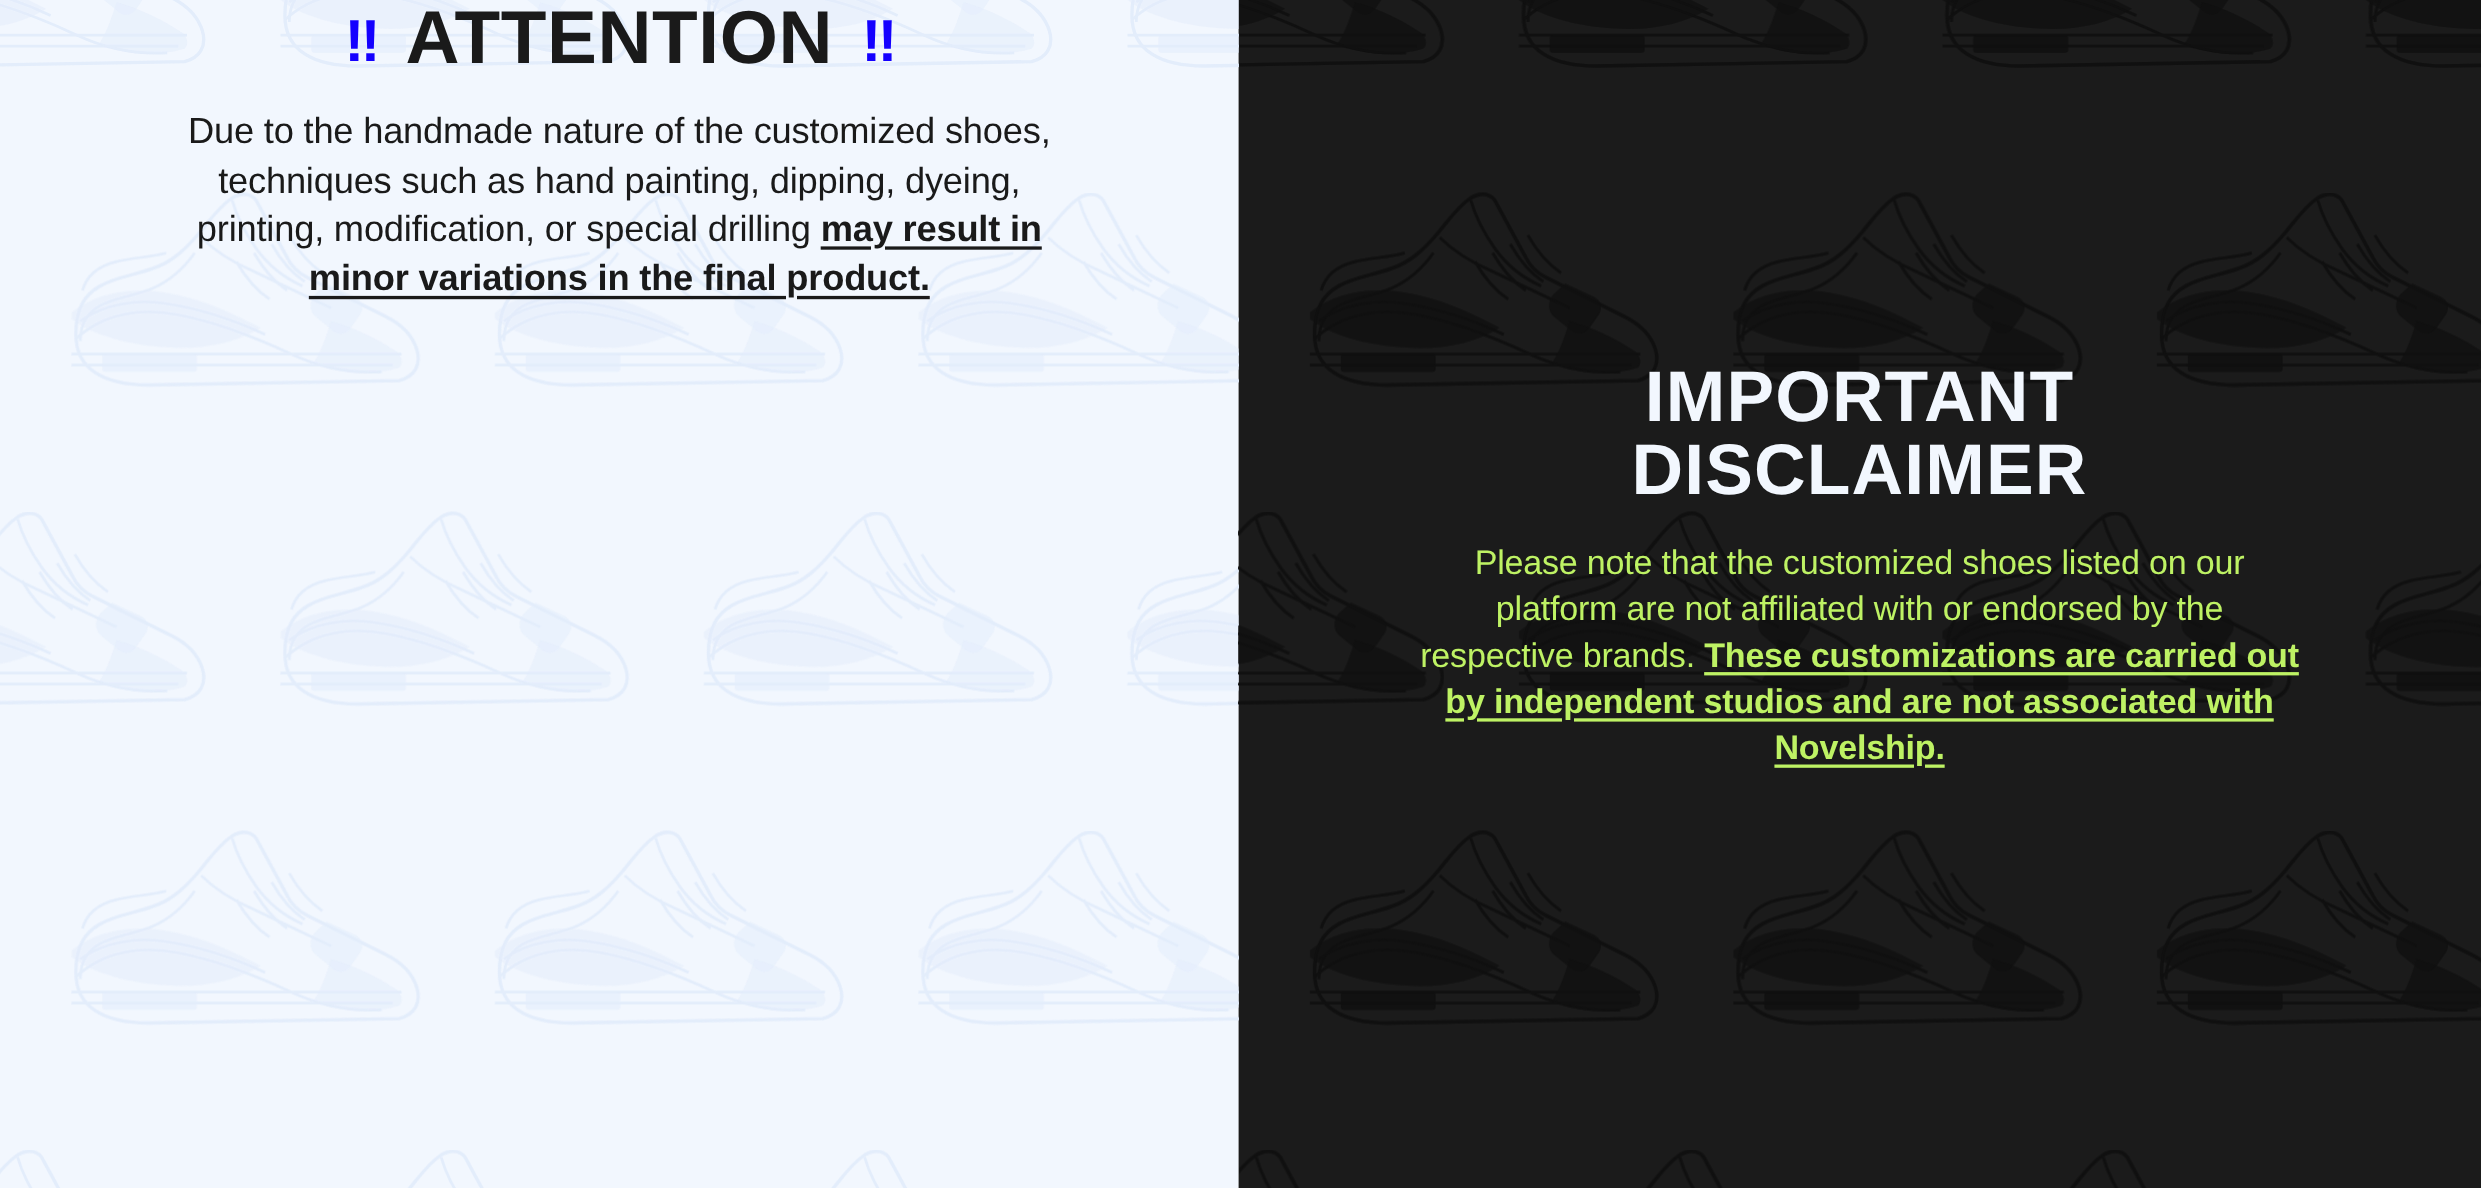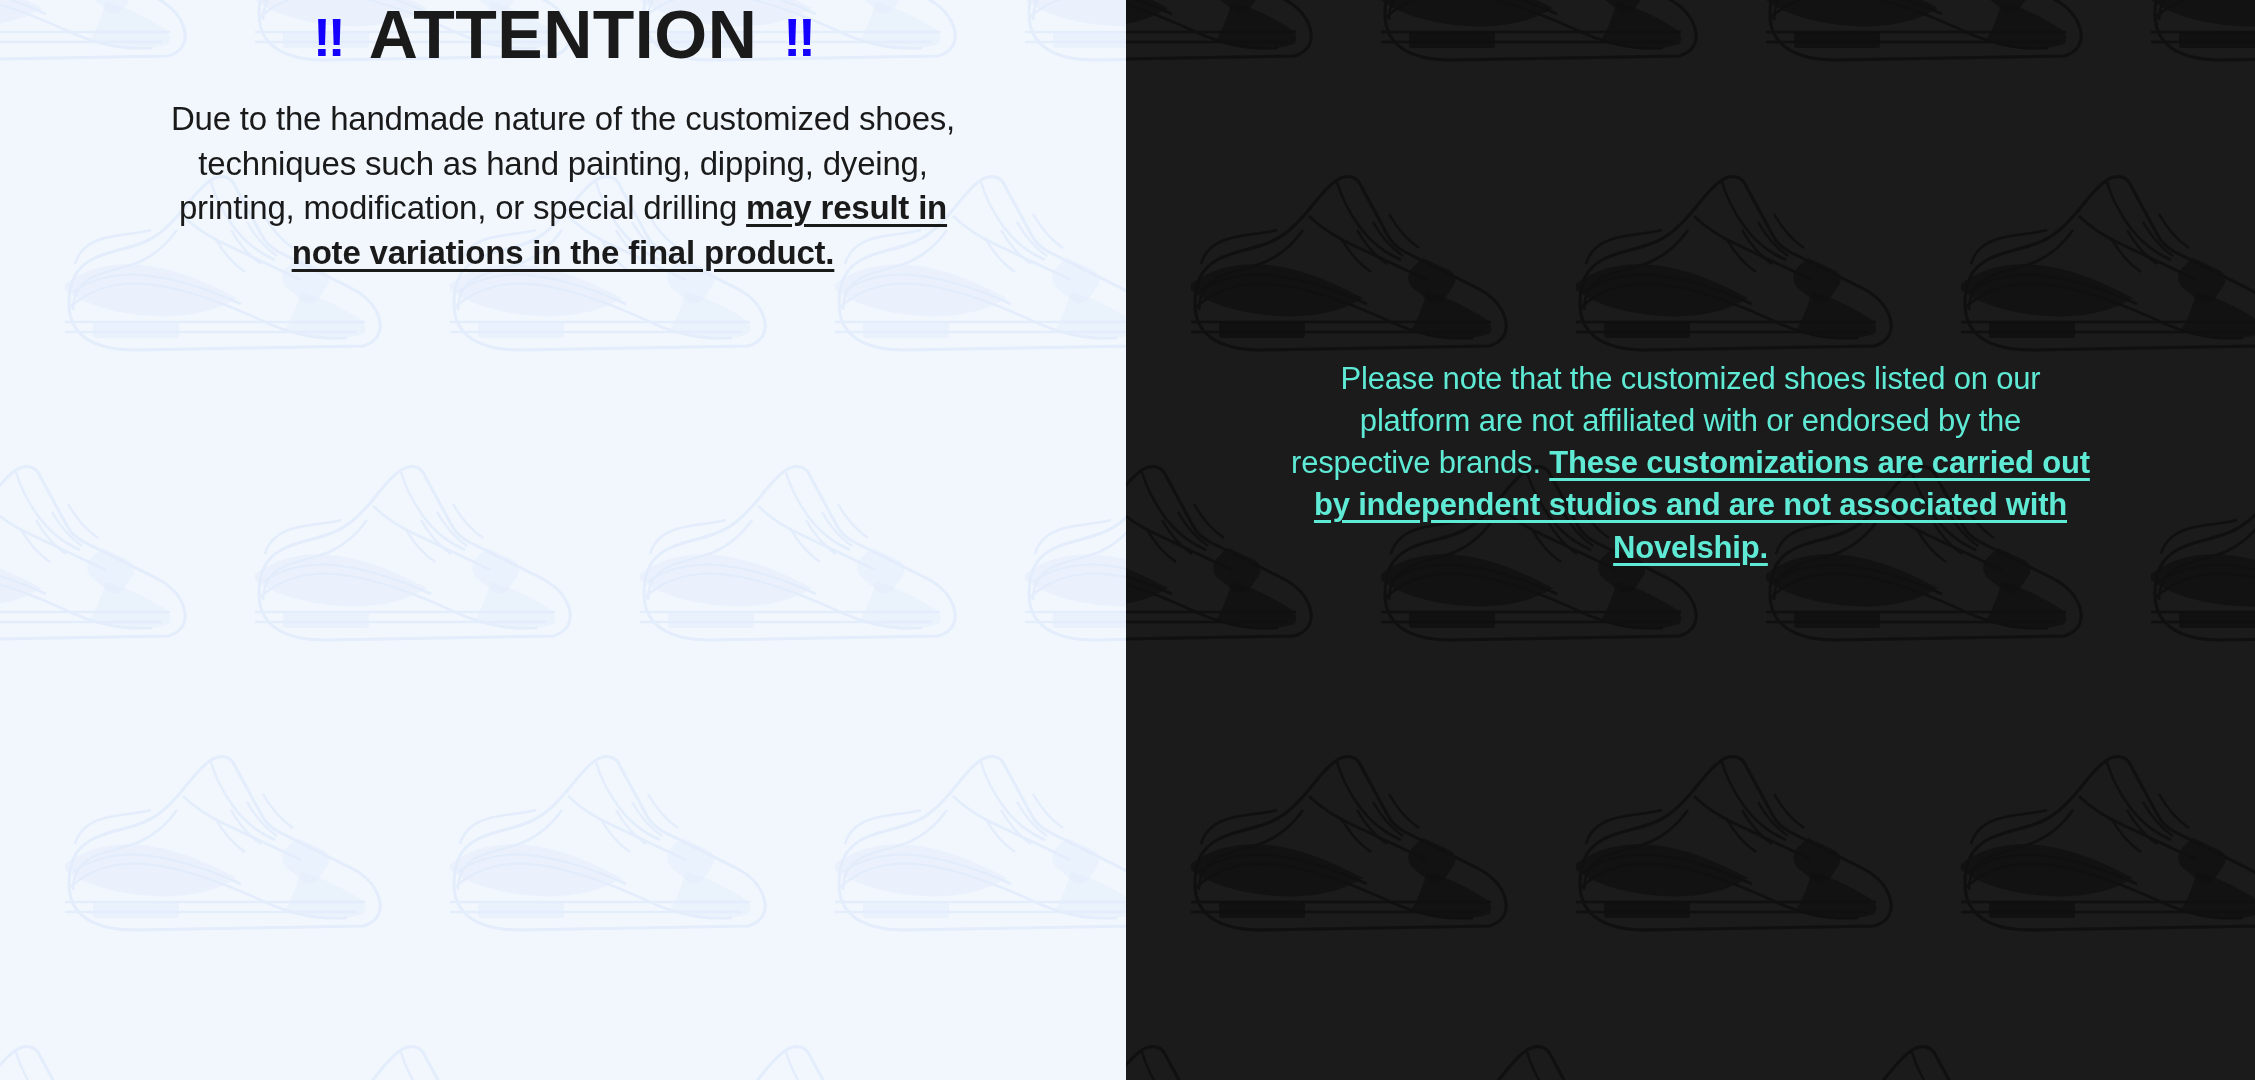--- a/index.html
+++ b/index.html
@@ -102,21 +102,21 @@
     color: #f2f7fe;
     line-height: 1.02;
   }
   .heading-disclaimer .line2 { display: block; }
 
   .body-right {
     margin: 30px auto 0;
     width: 800px;
     font-size: 31px;
     line-height: 1.36;
-    color: #5eead4;
+    color: #bef264;
     letter-spacing: -0.2px;
   }
   .body-right .em {
     font-weight: 700;
     text-decoration: underline;
     text-underline-offset: 5px;
     text-decoration-thickness: 3px;
   }
 </style>
 </head>
@@ -179,21 +179,21 @@
         <use href="#sneaker-l" x="255" y="1042"></use>
         <use href="#sneaker-l" x="640" y="1042"></use>
         <use href="#sneaker-l" x="1025" y="1042"></use>
       </g>
     </svg>
 
     <div class="panel-content content-left">
       <h1 class="heading-attention">
         <span class="bangs left">‼</span><span>ATTENTION</span><span class="bangs right">‼</span>
       </h1>
-      <p class="body-left"><span>Due to the handmade nature of the customized shoes, techniques such as hand painting, dipping, dyeing, printing, modification, or special drilling </span><span class="em">may result in note variations in the final product.</span></p>
+      <p class="body-left"><span>Due to the handmade nature of the customized shoes, techniques such as hand painting, dipping, dyeing, printing, modification, or special drilling </span><span class="em">may result in minor variations in the final product.</span></p>
     </div>
   </section>
 
   <section class="panel panel-right">
 
     <svg class="pattern-layer" viewBox="0 0 1129 1080" preserveAspectRatio="xMidYMid slice" aria-hidden="true">
       <defs>
         <g id="sneaker-d">
           <path d="M4 132 C4 108 12 96 26 88 C40 80 58 78 74 72 C92 66 104 54 116 40
                    C126 28 134 16 146 8 C156 2 166 4 170 14 L196 62 C200 70 206 76 214 80
@@ -242,17 +242,21 @@
         <use href="#sneaker-d" x="835" y="752"></use>
 
         <use href="#sneaker-d" x="-130" y="1042"></use>
         <use href="#sneaker-d" x="255" y="1042"></use>
         <use href="#sneaker-d" x="640" y="1042"></use>
         <use href="#sneaker-d" x="1025" y="1042"></use>
       </g>
     </svg>
 
     <div class="panel-content content-right">
+      <h1 class="heading-disclaimer">
+        <span>IMPORTANT</span>
+        <span class="line2">DISCLAIMER</span>
+      </h1>
       <p class="body-right"><span>Please note that the customized shoes listed on our platform are not affiliated with or endorsed by the respective brands. </span><span class="em">These customizations are carried out by independent studios and are not associated with Novelship.</span></p>
     </div>
   </section>
 
 </div>
 
 </body></html>

